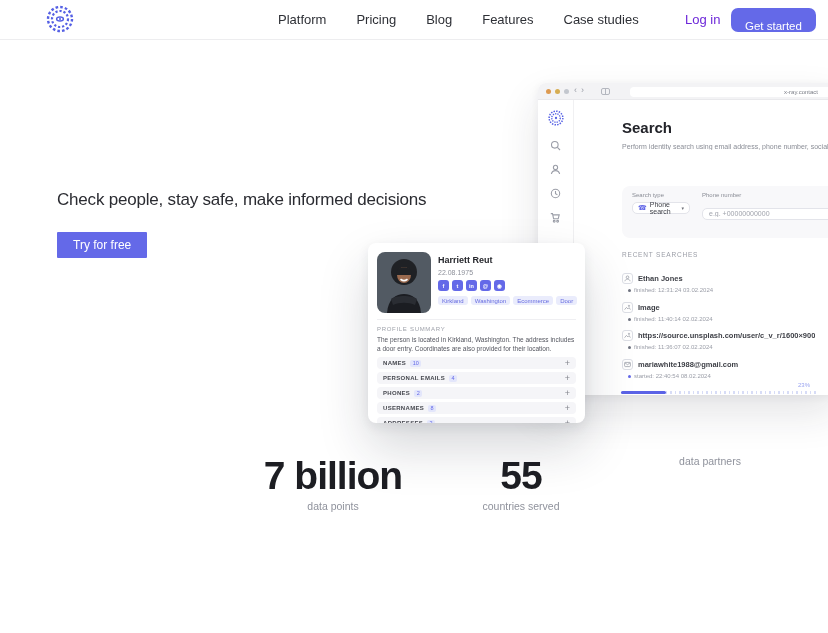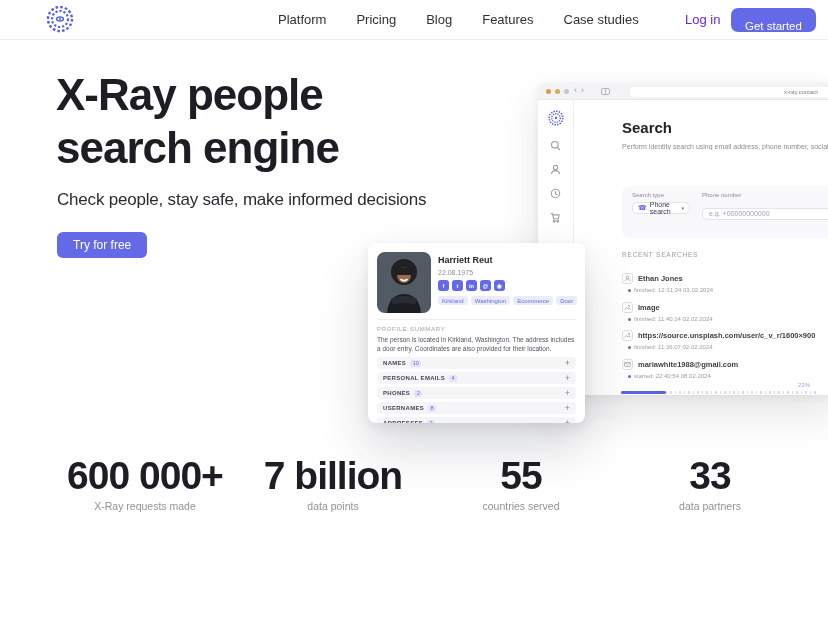--- a/index.html
+++ b/index.html
@@ -14,21 +14,21 @@
   .logo { position:absolute; left:46px; top:5px; width:28px; height:28px; cursor:pointer; }
   .main-nav { position:absolute; left:278px; top:0; height:39px; display:flex; align-items:center; gap:30px; }
   .nav-link { font-size:13px; color:#2e3036; cursor:pointer; white-space:nowrap; }
   .login-link { position:absolute; left:685px; top:0; height:39px; display:flex; align-items:center; font-size:13px; color:#6d28d9; cursor:pointer; }
   .cta-btn { position:absolute; left:731px; top:8px; height:24px; padding:12px 14px; border:none; border-radius:7px;
     background:#6469e8; color:#fff; font-size:11.5px; font-family:"Liberation Sans",sans-serif; cursor:pointer; }
 
   
   .hero-title { position:absolute; left:56px; top:68px; font-size:44px; line-height:53px; font-weight:600; letter-spacing:-1px; color:#1d1e23; }
   .hero-subtitle { position:absolute; left:57px; top:190px; font-size:17px; letter-spacing:-0.2px; color:#2b2c32; }
-  .hero-cta { position:absolute; left:57px; top:232px; height:26px; padding:0 16px; border:none; border-radius:6px;
+  .hero-cta { position:absolute; left:57px; top:232px; height:26px; padding:0 16px; border:none; border-radius:1px;
     background:#6469e8; color:#fff; font-size:12px; font-family:"Liberation Sans",sans-serif; cursor:pointer; }
 
   
   .browser-window { position:absolute; left:538px; top:83px; width:300px; height:312px; background:#fff; border-radius:8px;
     box-shadow:0 18px 40px rgba(30,33,48,.12), 0 2px 8px rgba(30,33,48,.06); z-index:1; }
   .browser-chrome { position:absolute; left:0; right:0; top:0; height:17px; background:#f3f3f5; border-radius:8px 8px 0 0; border-bottom:1px solid #e9e9ec; }
   .traffic-lights { position:absolute; left:8px; top:6px; display:flex; gap:4px; }
   .traffic-lights span { width:5px; height:5px; border-radius:50%; display:block; }
   .tl-1 { background:#dd9a50; } .tl-2 { background:#d6ad52; } .tl-3 { background:#c3c7ce; }
   .nav-arrows { position:absolute; left:36px; top:2px; font-size:9px; color:#9a9da6; letter-spacing:4px; }
@@ -118,24 +118,20 @@
       <a class="nav-link">Platform</a>
       <a class="nav-link">Pricing</a>
       <a class="nav-link">Blog</a>
       <a class="nav-link">Features</a>
       <a class="nav-link">Case studies</a>
     </nav>
     <a class="login-link">Log in</a>
     <button class="cta-btn">Get started</button>
   </header>
 
-  <h1 class="hero-title">
-    <span>X-Ray people</span><br>
-    <span>search engine</span>
-  </h1>
   <p class="hero-subtitle">Check people, stay safe, make informed decisions</p>
   <button class="hero-cta">Try for free</button>
 
   <div class="browser-window">
     <div class="browser-chrome">
       <div class="traffic-lights">
         <span class="tl-1"></span>
         <span class="tl-2"></span>
         <span class="tl-3"></span>
       </div>
@@ -324,31 +320,26 @@
         <span class="plus">+</span>
       </div>
       <div class="section-row">
         <span class="section-label">ADDRESSES</span>
         <span class="count-badge">2</span>
         <span class="plus">+</span>
       </div>
     </div>
   </div>
 
-  <div class="stat st-0">
-    <div class="stat-value">600 000+</div>
-    <div class="stat-label">X-Ray requests made</div>
-  </div>
   <div class="stat st-1">
     <div class="stat-value">7 billion</div>
     <div class="stat-label">data points</div>
   </div>
   <div class="stat st-2">
     <div class="stat-value">55</div>
     <div class="stat-label">countries served</div>
   </div>
   <div class="stat st-3">
-    <div class="stat-value">33</div>
     <div class="stat-label">data partners</div>
   </div>
 
   <div class="bottom-curve"></div>
 </div>
 
 </body></html>

